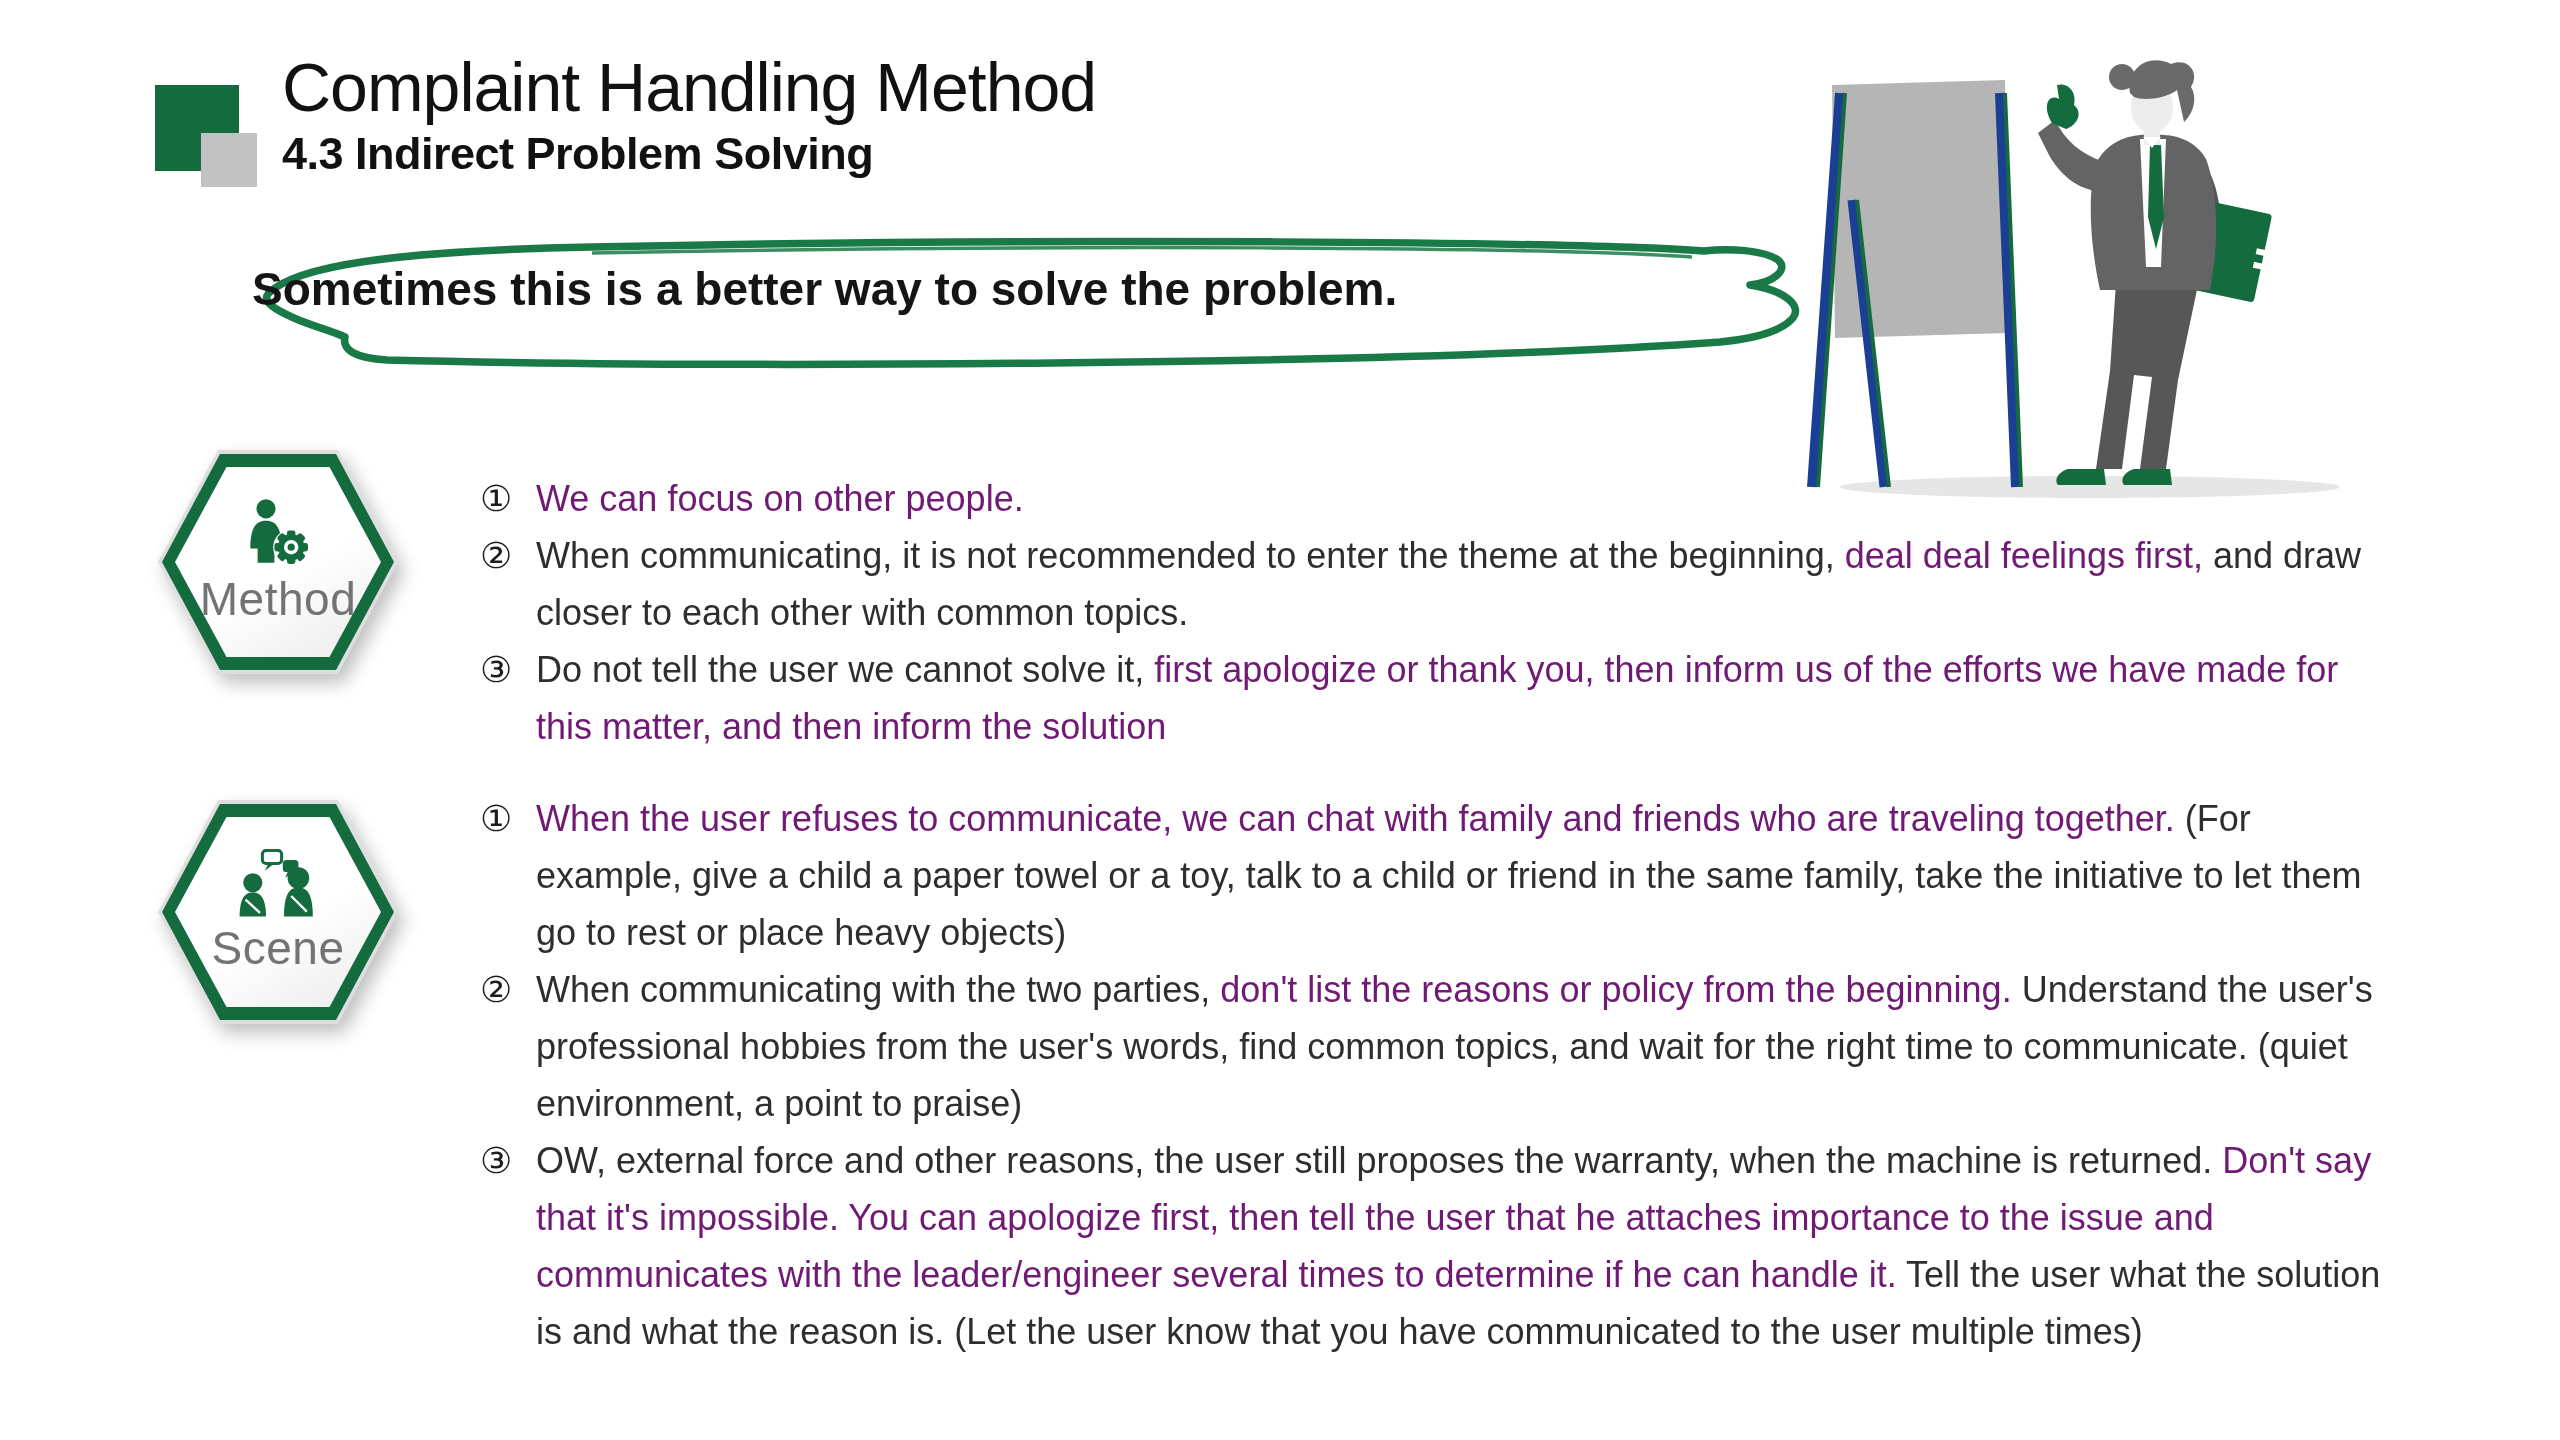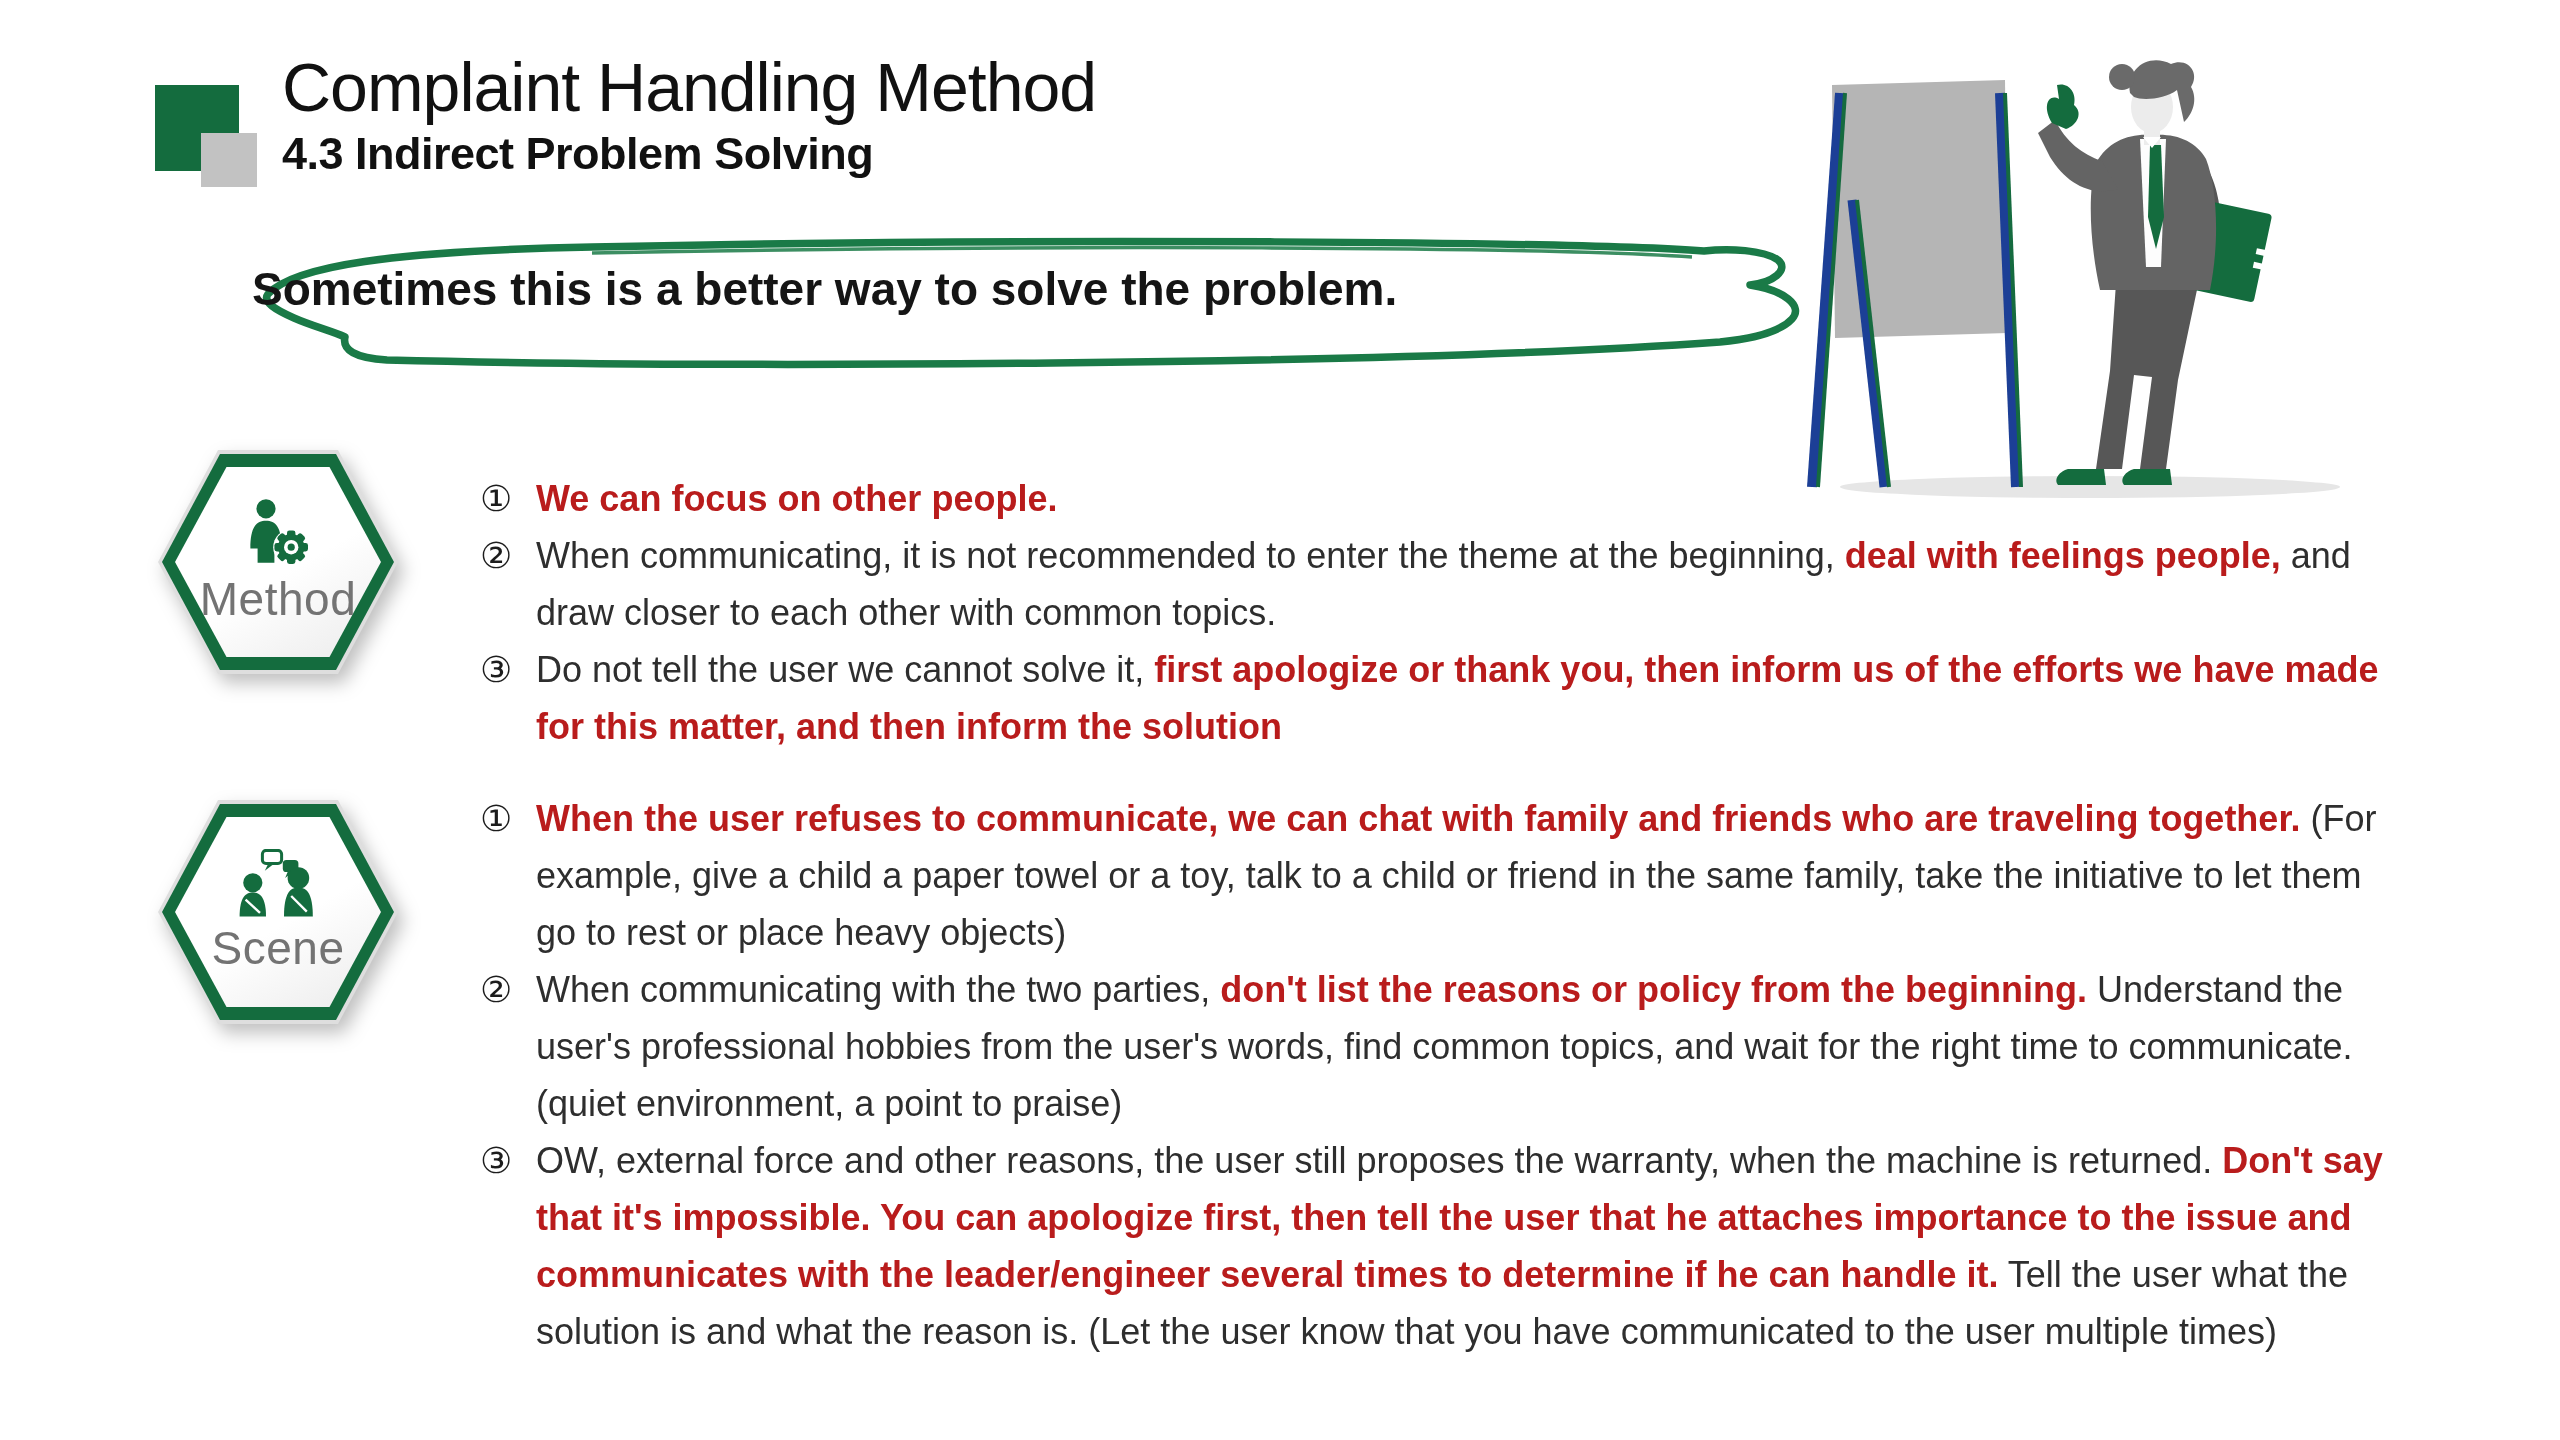--- a/index.html
+++ b/index.html
@@ -59,21 +59,21 @@
   
   .item-list{position:absolute;width:1920px;left:480px;}
   #method-list{top:470px;}
   #scene-list{top:790px;}
   .list-item{display:flex;align-items:flex-start;margin:0;}
   .item-num{
     flex:0 0 56px;font-size:36px;line-height:57px;color:#1c1c1c;
     font-family:"DejaVu Sans","Liberation Sans",sans-serif;
   }
   .item-text{flex:1 1 auto;font-size:36px;line-height:57px;color:var(--body-ink);}
-  .item-text .seg-bold{font-weight:bold;color:#b91c1c;}
+  .item-text .seg-bold{font-weight:normal;color:#701a75;}
 </style>
 </head>
 <body>
 
 <div class="sq sq-green"></div>
 <div class="sq sq-gray"></div>
 <div class="page-title">Complaint Handling Method</div>
 <div class="page-subtitle">4.3 Indirect Problem Solving</div>
 
 <svg class="bubble-svg" viewBox="0 0 1580 140" fill="none">
@@ -167,21 +167,21 @@
   </div>
 </div>
 
 <div class="item-list" id="method-list">
     <div class="list-item">
       <span class="item-num">①</span>
       <div class="item-text"><span class="seg-bold">We can focus on other people.</span></div>
     </div>
     <div class="list-item">
       <span class="item-num">②</span>
-      <div class="item-text"><span>When communicating, it is not recommended to enter the theme at the beginning, </span><span class="seg-bold">deal with feelings people,</span><span> and draw closer to each other with common topics.</span></div>
+      <div class="item-text"><span>When communicating, it is not recommended to enter the theme at the beginning, </span><span class="seg-bold">deal deal feelings first,</span><span> and draw closer to each other with common topics.</span></div>
     </div>
     <div class="list-item">
       <span class="item-num">③</span>
       <div class="item-text"><span>Do not tell the user we cannot solve it, </span><span class="seg-bold">first apologize or thank you, then inform us of the efforts we have made for this matter, and then inform the solution</span></div>
     </div>
   </div>
 
 <div class="badge" id="scene-badge">
   <div class="hex hex-rim"></div>
   <div class="hex hex-green"></div>

